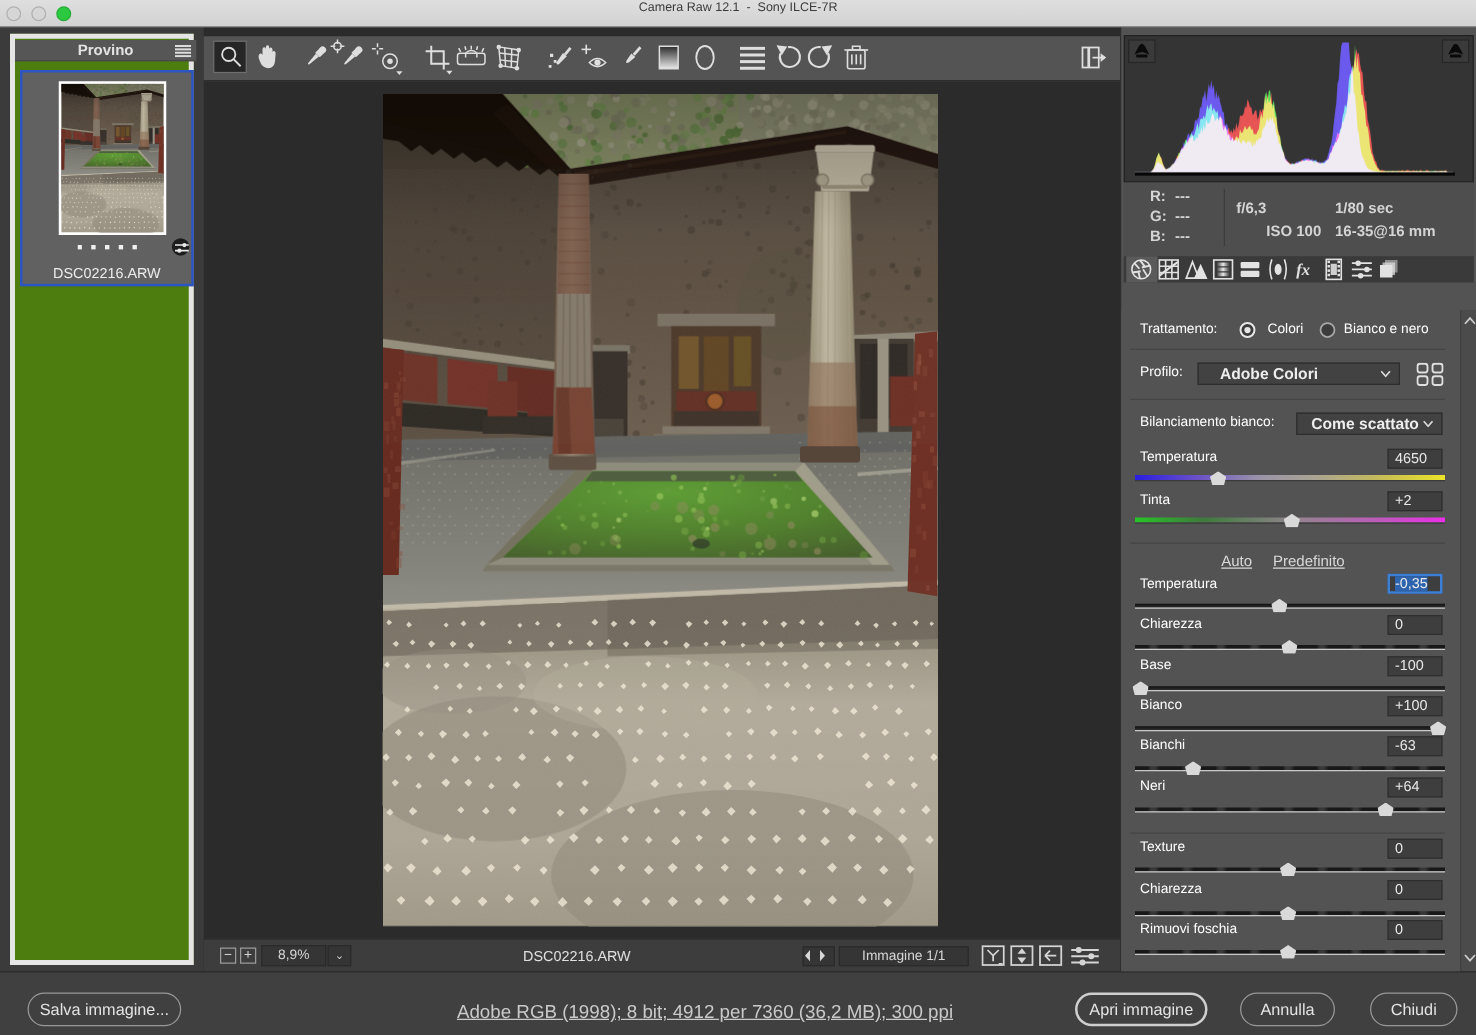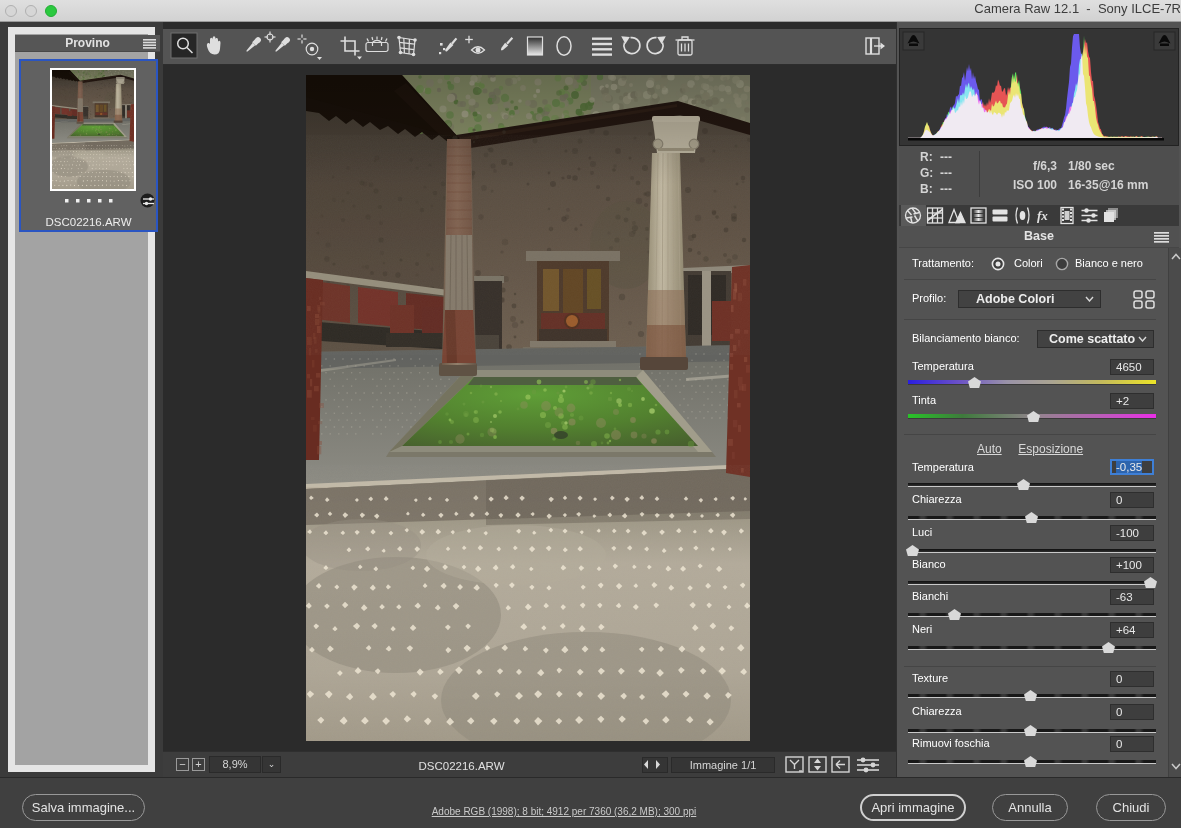--- a/index.html
+++ b/index.html
@@ -2,24 +2,24 @@
 <html><head><meta charset="utf-8"><style>
 *{margin:0;padding:0;box-sizing:border-box}
 html,body{width:1181px;height:828px;overflow:hidden;background:#3e3e3e;
  font-family:"Liberation Sans",sans-serif;-webkit-font-smoothing:antialiased}
 .abs{position:absolute}
 #stage{position:relative;width:1181px;height:828px}
 
 #titlebar{position:absolute;left:0;top:0;width:1181px;height:22px;
  background:linear-gradient(#dfdfdf,#d2d2d2);border-bottom:1px solid #9b9b9b;}
 #titlebar .tl{position:absolute;top:5px;width:12px;height:12px;border-radius:50%}
-#title-text{position:absolute;width:100%;text-align:right;top:1px;font-size:13px;color:#3c3c3c}
+#title-text{position:absolute;width:100%;text-align:center;top:1px;font-size:10px;color:#3c3c3c}
 
 #leftpanel{position:absolute;left:0;top:22px;width:163px;height:755px;background:#3b3b3b}
-#lp-inner{position:absolute;left:8px;top:5px;width:147px;height:745px;background:#a3a3a3;border:7px solid #e5e5e5}
+#lp-inner{position:absolute;left:8px;top:5px;width:147px;height:745px;background:#4d7c0f;border:4px solid #e5e5e5}
 #lp-head{position:absolute;left:0;top:1px;width:145px;height:17px;background:#565656;border-bottom:1px solid #484848;
  text-align:center;font-size:12px;font-weight:700;color:#e2e2e2;line-height:17px}
 #thumbsel{position:absolute;left:4px;top:25px;width:139px;height:173px;border:2px solid #2a55c2;background:#616161}
 #thumbimg{position:absolute;left:29px;top:7px;width:86px;height:123px;background:#fff;padding:2px}
 #thumbname{position:absolute;left:0;top:155px;width:135px;text-align:center;font-size:11.5px;color:#ececec}
 #center{position:absolute;left:163px;top:22px;width:733px;height:755px;background:#2b2b2b}
 #toolbar{position:absolute;left:0;top:7px;width:733px;height:36px;background:#545454;border-bottom:1px solid #2d2d2d}
 #statusstrip{position:absolute;left:0;top:729px;width:733px;height:26px;background:#3d3d3d;border-top:1px solid #2f2f2f}
 .chip{position:absolute;background:#353535;border:1px solid #2a2a2a;color:#d6d6d6;font-size:11px;text-align:center}
 #rightpanel{position:absolute;left:896px;top:22px;width:285px;height:755px;background:#535353;border-left:1px solid #2f2f2f}
@@ -1088,21 +1088,21 @@
   </svg>
  </div>
  <div id="rgbinfo">
   <div class="abs" style="left:21px;top:4px">R:</div>
   <div class="abs" style="left:41px;top:4px">---</div>
   <div class="abs" style="left:21px;top:20px">G:</div>
   <div class="abs" style="left:41px;top:20px">---</div>
   <div class="abs" style="left:21px;top:36px">B:</div>
   <div class="abs" style="left:41px;top:36px">---</div>
   <div class="abs" style="left:80px;top:5px;width:1px;height:46px;background:#3c3c3c"></div>
-  <div class="abs" style="left:90px;top:13px;width:68px;text-align:right">f/6,3</div>
+  <div class="abs" style="left:90px;top:13px;width:68px;">f/6,3</div>
   <div class="abs" style="left:169px;top:13px">1/80 sec</div>
   <div class="abs" style="left:90px;top:32px;width:68px;text-align:right">ISO 100</div>
   <div class="abs" style="left:169px;top:32px">16-35@16 mm</div>
  </div>
  <div id="tabs">
   <div class="abs" style="left:2px;top:0;width:25px;height:21px;background:#5a5a5a"></div>
   <svg width="280" height="21" style="position:absolute">
    <g stroke="#e2e2e2" fill="none" stroke-width="1.3">
     <g transform="translate(14,10.5)">
               <circle r="7.5"></circle>
@@ -1169,30 +1169,20 @@
             </g>
    </g>
    <defs>
             <linearGradient id="tabgrad" x1="0" y1="0" x2="1" y2="0">
               <stop offset="0" stop-color="#303030"></stop>
               <stop offset="0.5" stop-color="#e8e8e8"></stop>
               <stop offset="1" stop-color="#303030"></stop>
             </linearGradient>
           </defs>
   </svg>
- </div>
- <div id="basebar">Base
-  <svg class="abs" style="right:10px;top:6px" width="15" height="11">
-          <g fill="#dcdcdc">
-            <rect width="15" height="1.7" y="0"></rect>
-            <rect width="15" height="1.7" y="3"></rect>
-            <rect width="15" height="1.7" y="6"></rect>
-            <rect width="15" height="1.7" y="9"></rect>
-          </g>
-        </svg>
  </div>
  <div id="rp-scroll">
   <svg class="abs" style="left:2px;top:5px" width="10" height="7">
           <path d="M1 6 L5 1.5 L9 6" stroke="#c9c9c9" stroke-width="1.5" fill="none"></path>
         </svg>
   <svg class="abs" style="left:2px;top:515px" width="10" height="7">
           <path d="M1 1 L5 5.5 L9 1" stroke="#c9c9c9" stroke-width="1.5" fill="none"></path>
         </svg>
  </div>
  <div id="rp-content">
@@ -1201,21 +1191,21 @@
           <circle cx="7" cy="7" r="5.6" fill="#3c3c3c" stroke="#e6e6e6" stroke-width="1.6"></circle>
           <circle cx="7" cy="7" r="2.5" fill="#e6e6e6"></circle>
         </svg>
   <div class="lbl" style="left:117px;top:9px">Colori</div>
   <svg class="abs" style="left:158px;top:9px" width="14" height="14">
           <circle cx="7" cy="7" r="5.6" fill="#3c3c3c" stroke="#a8a8a8" stroke-width="1.4"></circle>
         </svg>
   <div class="lbl" style="left:178px;top:9px">Bianco e nero</div>
   <div class="divider" style="top:31px"></div>
   <div class="lbl" style="left:15px;top:44px">Profilo:</div>
-  <div class="ddown" style="left:61px;top:42px;width:143px;padding-left:17px">Adobe Colori<svg class="chev" viewBox="0 0 9 6">
+  <div class="ddown" style="left:61px;top:42px;width:162px;padding-left:17px">Adobe Colori<svg class="chev" viewBox="0 0 9 6">
             <path d="M1 1 L4.5 5 L8 1" stroke="#d8d8d8" stroke-width="1.4" fill="none"></path>
           </svg></div>
   <svg class="abs" style="left:236px;top:42px" width="22" height="19">
           <g fill="none" stroke="#e0e0e0" stroke-width="1.5">
             <rect x="1" y="1" width="8" height="7" rx="2"></rect>
             <rect x="13" y="1" width="8" height="7" rx="2"></rect>
             <rect x="1" y="11" width="8" height="7" rx="2"></rect>
             <rect x="13" y="11" width="8" height="7" rx="2"></rect>
           </g>
         </svg>
@@ -1228,32 +1218,32 @@
   <div class="vbox" style="top:111px">4650</div>
   <div class="track" style="top:132px;background:linear-gradient(90deg,#2a1ee0,#6a50c8 20%,#9a93a8 40%,#aaa492 58%,#c4ba5c 78%,#ece428);border-bottom:1px solid #3a3a3a;height:5px">
           <div class="thumbk" style="left:60px;top:-3px"></div>
         </div>
   <div class="lbl" style="left:15px;top:146px">Tinta</div>
   <div class="vbox" style="top:145px">+2</div>
   <div class="track" style="top:166px;background:linear-gradient(90deg,#28c428,#3e7a3c 22%,#93848e 52%,#bc5cba 78%,#ea2ee8);border-bottom:1px solid #3a3a3a;height:5px">
           <div class="thumbk" style="left:119px;top:-3px"></div>
         </div>
   <div class="divider" style="top:186px"></div>
-  <div class="abs" style="left:80px;top:194px"><span class="linku">Auto</span>&nbsp;&nbsp;&nbsp;&nbsp;&nbsp;<span class="linku">Esposizione</span></div>
+  <div class="abs" style="left:80px;top:194px"><span class="linku">Auto</span>&nbsp;&nbsp;&nbsp;&nbsp;&nbsp;<span class="linku">Predefinito</span></div>
   <div class="lbl" style="left:15px;top:213px">Temperatura</div>
   <div class="vbox" style="top:211px;border:2px solid #3e7fd6;line-height:13px;padding-left:4px"><span style="background:#2d64ad">-0,35</span></div>
   <div class="track" style="top:235px">
           <div class="thumbk" style="left:109px"></div>
         </div>
   <div class="lbl" style="left:15px;top:245px">Chiarezza</div>
   <div class="vbox" style="top:244px">0</div>
   <div class="track dash" style="top:268px">
           <div class="thumbk" style="left:117px"></div>
         </div>
-  <div class="lbl" style="left:15px;top:278px">Luci</div>
+  <div class="lbl" style="left:15px;top:278px">Base</div>
   <div class="vbox" style="top:277px">-100</div>
   <div class="track" style="top:301px">
           <div class="thumbk" style="left:-2px"></div>
         </div>
   <div class="lbl" style="left:15px;top:310px">Bianco</div>
   <div class="vbox" style="top:309px">+100</div>
   <div class="track" style="top:333px">
           <div class="thumbk" style="left:236px"></div>
         </div>
   <div class="lbl" style="left:15px;top:342px">Bianchi</div>
@@ -1280,17 +1270,17 @@
   <div class="lbl" style="left:15px;top:489px">Rimuovi foschia</div>
   <div class="vbox" style="top:488px">0</div>
   <div class="track dash" style="top:512px">
           <div class="thumbk" style="left:116px"></div>
         </div>
  </div>
 </div>
 
 <div id="bottombar">
  <div class="pill" style="left:22px;width:123px">Salva immagine...</div>
- <div class="abs" style="left:0;top:23px;width:1128px;text-align:center"><span style="font-size:10px;color:#c9c9c9;text-decoration:underline">Adobe RGB (1998); 8 bit; 4912 per 7360 (36,2 MB); 300 ppi</span></div>
+ <div class="abs" style="left:0;top:23px;width:1128px;text-align:center"><span style="font-size:15px;color:#c9c9c9;text-decoration:underline">Adobe RGB (1998); 8 bit; 4912 per 7360 (36,2 MB); 300 ppi</span></div>
  <div class="pill" style="left:860px;width:106px;border:2px solid #cfcfcf;line-height:23px">Apri immagine</div>
  <div class="pill" style="left:992px;width:76px">Annulla</div>
  <div class="pill" style="left:1096px;width:70px">Chiudi</div>
 </div>
 </div>
 </body></html>

